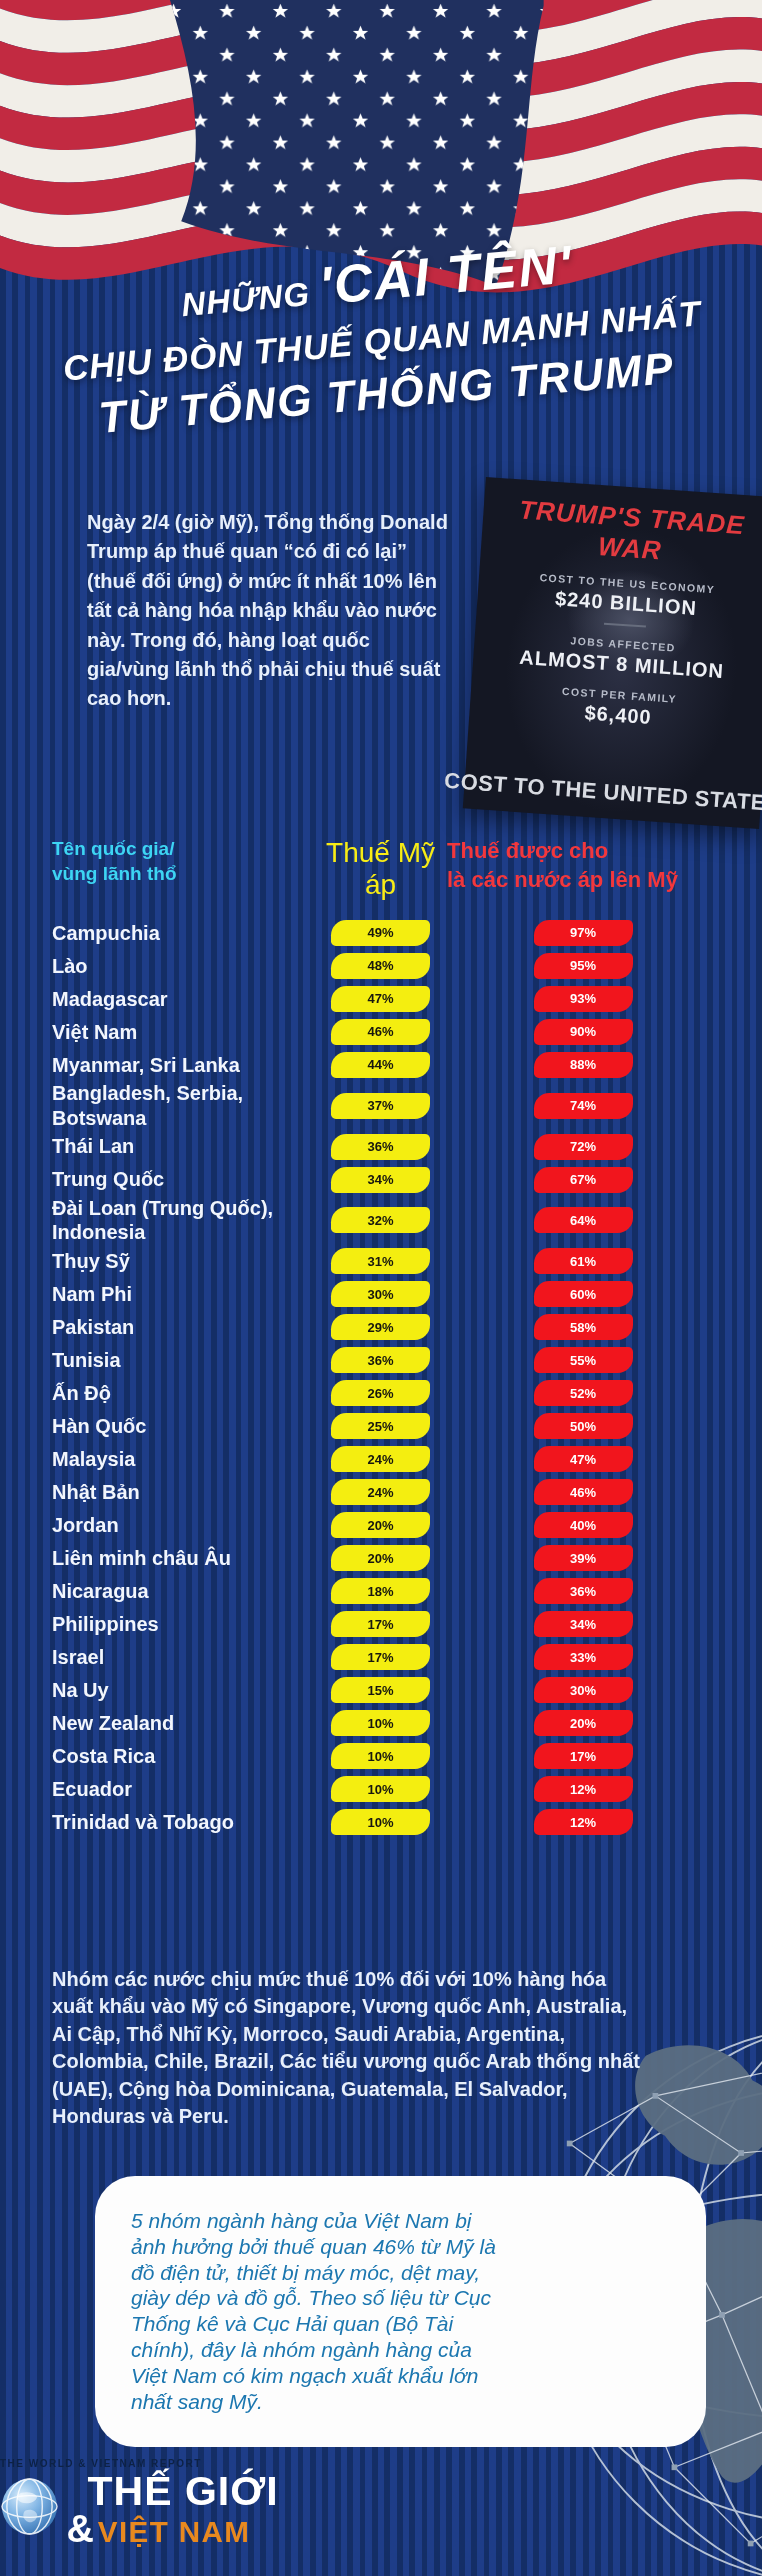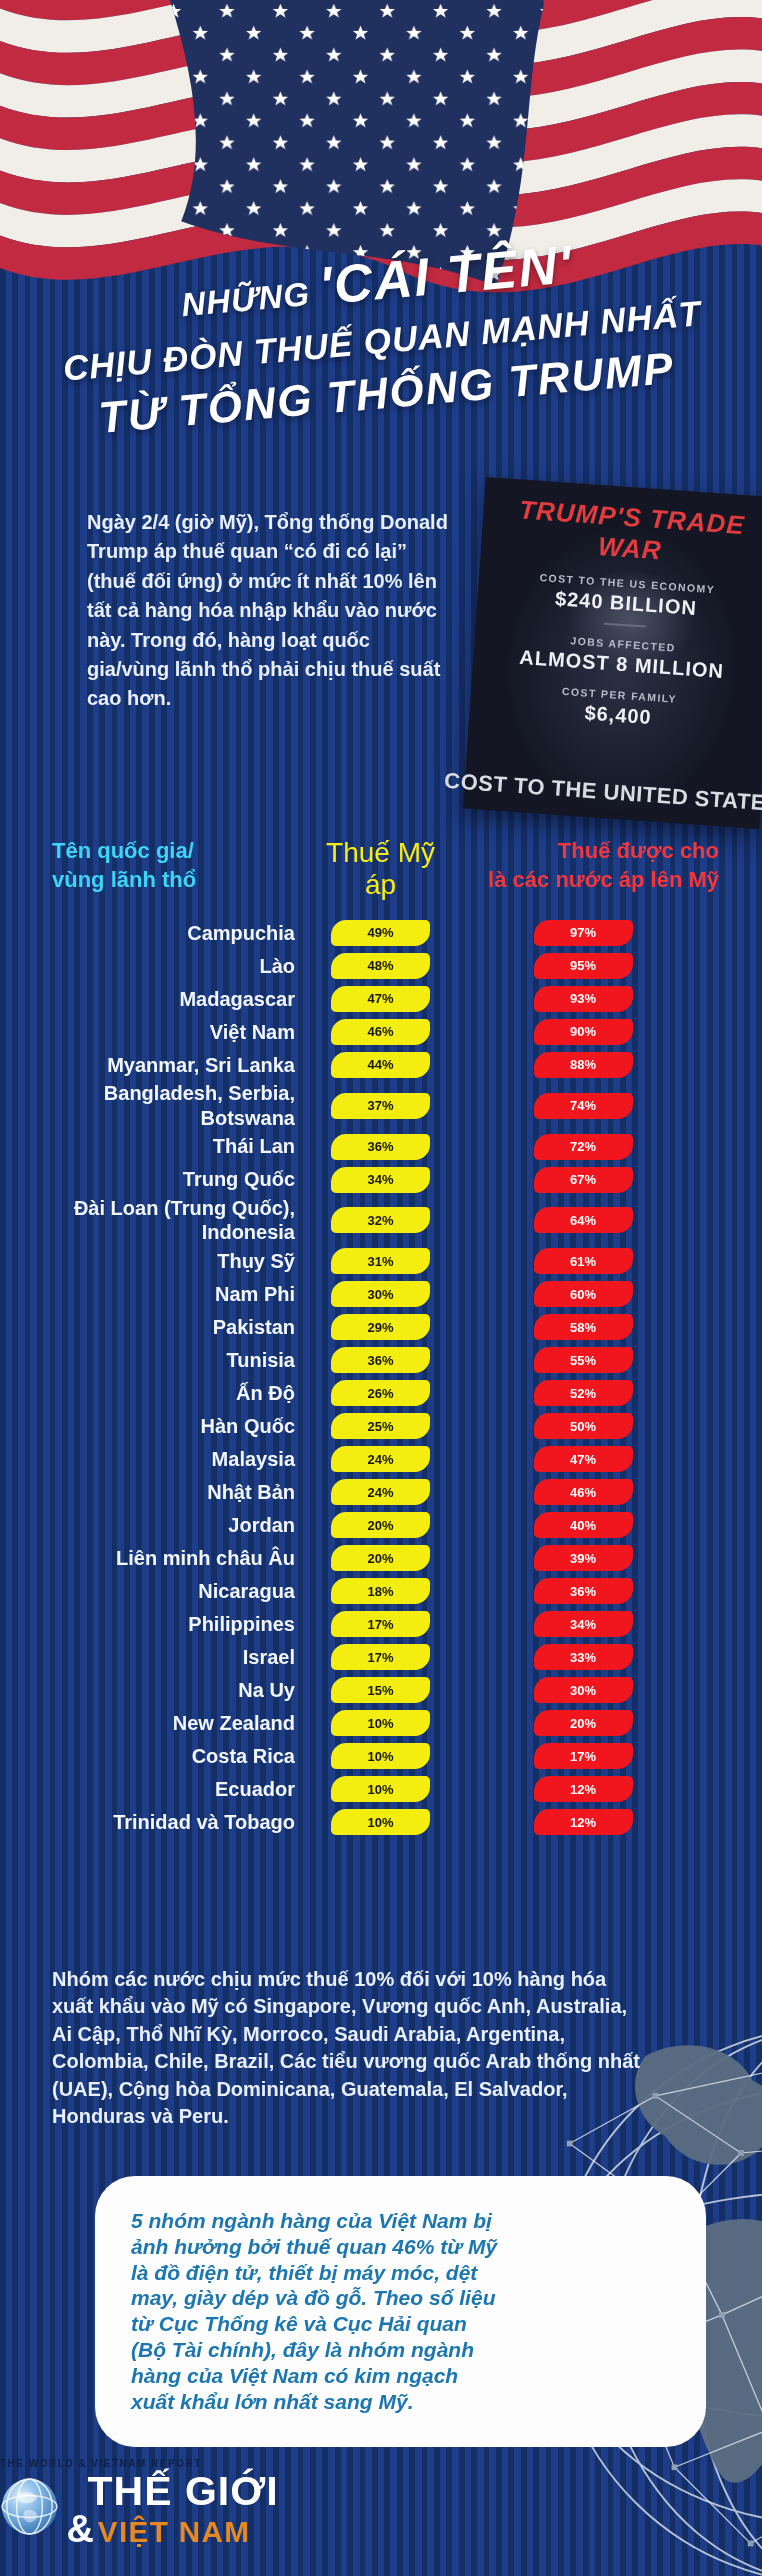--- a/index.html
+++ b/index.html
@@ -29,37 +29,37 @@
     box-shadow:0 9.5px 25px rgba(0,0,0,.45);}
   .poster-title{color:#e23b40;font-size:26px;font-weight:900;font-style:italic;letter-spacing:1px;text-align:center;}
   .poster-item{text-align:center;margin-top:12.4px;}
   .poster-item .lbl{color:#b7bcc9;font-size:10.5px;letter-spacing:1.4px;font-weight:700;}
   .poster-item .val{color:#eef0f5;font-size:20px;font-weight:900;margin-top:2.9px;letter-spacing:1px;}
   .poster-div{width:42px;height:1.9px;background:#676d7d;margin:9.5px auto 0 auto;}
   .poster-footer{margin-top:auto;color:#d8dbe2;font-size:22px;font-weight:900;letter-spacing:0.5px;white-space:nowrap;}
   
   .table{position:absolute;top:837px;left:0;width:763px;}
   .thead{display:grid;grid-template-columns:262px 133px 272px;padding-left:52px;margin-bottom:15.3px;}
-  .th1{color:#3dd5f3;font-size:22px;font-weight:800;line-height:1.3;}
+  .th1{color:#3dd5f3;font-size:19px;font-weight:800;line-height:1.3;}
   .th2{color:#f8ec15;font-size:28px;font-weight:400;text-align:center;}
-  .th3{color:#f2373c;font-size:22px;font-weight:800;text-align:right;line-height:1.3;margin-left:12px;}
-  .trow{display:grid;grid-template-columns:262px 133px 272px;padding-left:52px;align-items:center;min-height:33px;text-align:right;}
+  .th3{color:#f2373c;font-size:22px;font-weight:800;text-align:left;line-height:1.3;}
+  .trow{display:grid;grid-template-columns:262px 133px 272px;padding-left:52px;align-items:center;min-height:33px;}
   .tname{color:#f2f6fd;font-size:20px;font-weight:700;line-height:1.22;padding-right:19px;}
   .tcell{display:flex;justify-content:center;}
   .pill{width:99px;height:26px;border-radius:15.3px 4.8px 15.3px 4.8px;display:flex;align-items:center;justify-content:center;
     font-size:13px;font-weight:800;}
   .pill.yellow{background:#f4ee10;color:#17170f;}
   .pill.red{background:#f1151d;color:#ffffff;}
   
   .note10{position:absolute;top:1966px;left:52px;width:599px;color:#e7effb;font-size:20px;
     line-height:1.37;font-weight:700;z-index:2;}
   .globe{position:absolute;top:2029px;left:503px;z-index:1;}
   .whitebox{position:absolute;top:2176px;left:95px;width:611px;box-sizing:border-box;z-index:3;
     background:#fdfdfd;border-radius:40px;padding:32px 202px 32px 36px;
-    color:#1c77b0;font-size:21px;font-weight:700;font-style:italic;line-height:1.23;}
+    color:#1c77b0;font-size:21px;font-weight:400;font-style:italic;line-height:1.23;}
   
   .footer{position:absolute;top:2458px;left:0;width:759px;display:flex;flex-direction:column;z-index:4;}
   .tagline{color:#0d2246;font-size:10px;font-weight:800;letter-spacing:1.5px;}
   .brand{display:flex;align-items:flex-start;margin-top:1.9px;gap:17px;}
   .brand-globe{width:59px;height:59px;margin-top:5.7px;margin-right:-9.5px;}
   .brand-txt{display:flex;flex-direction:column;}
   .brand-l1{color:#ffffff;font-size:41px;font-weight:900;letter-spacing:1px;line-height:1.0;margin-left:21px;}
   .brand-l2{display:flex;align-items:baseline;line-height:.9;}
   .brand-amp{color:#ffffff;font-size:38px;font-weight:900;}
   .brand-vn{color:#e8891f;font-size:29.6px;font-weight:900;letter-spacing:1.4px;margin-left:3.8px;}

